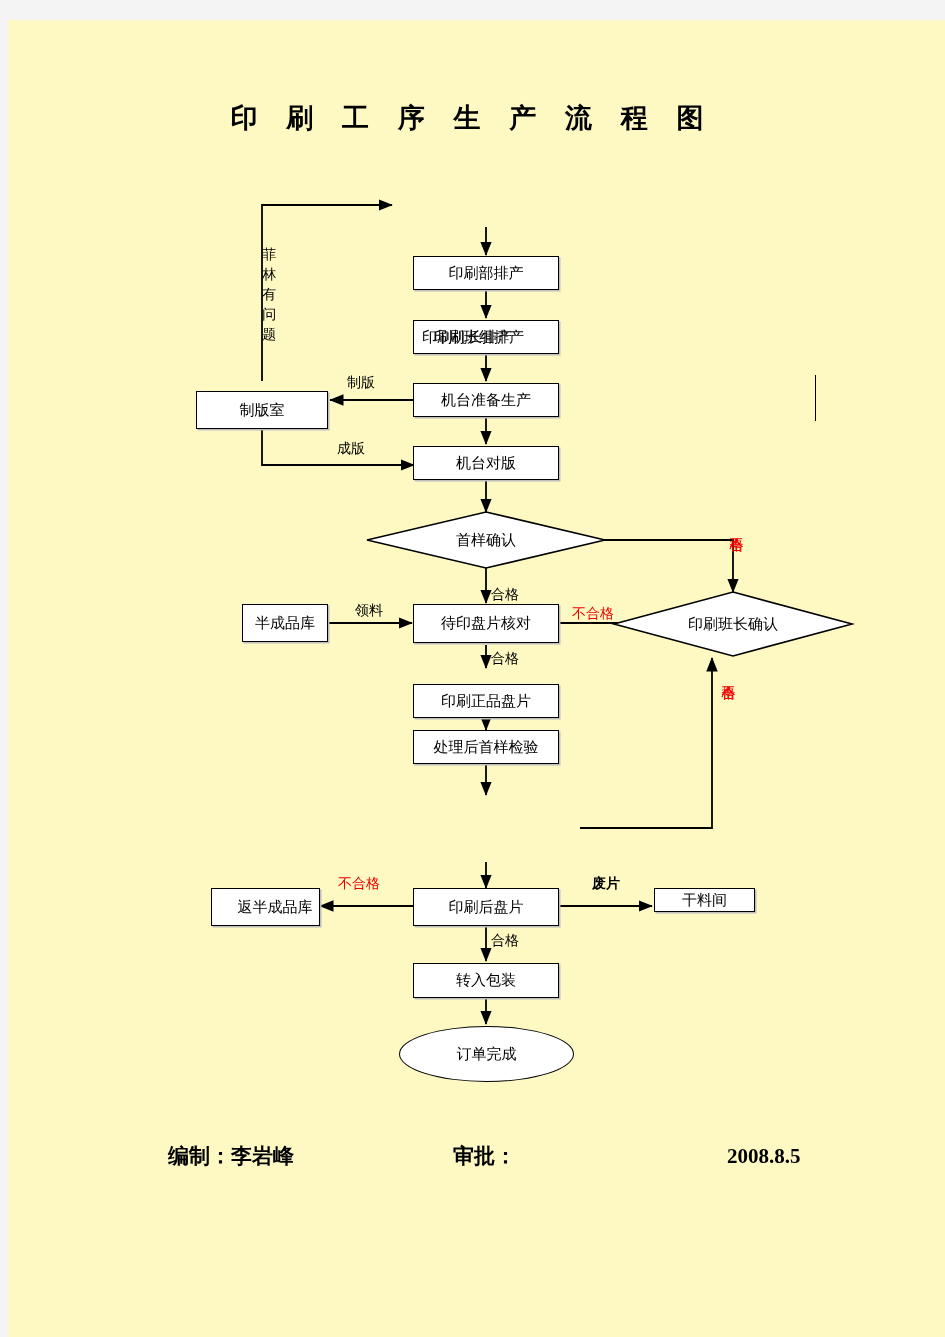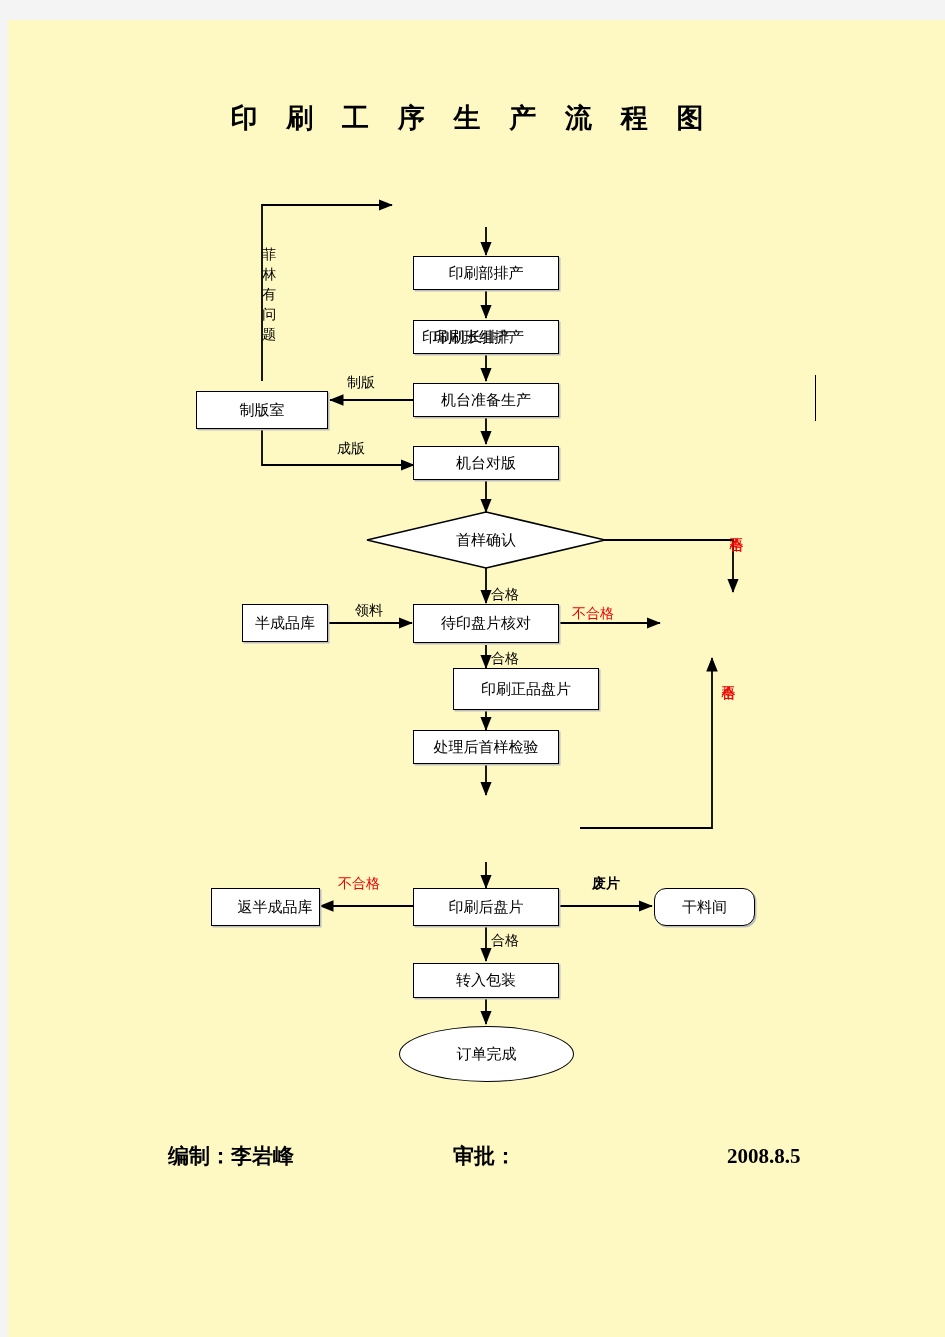--- a/index.html
+++ b/index.html
@@ -247,39 +247,45 @@
   </div>
 
   <div class="node rect" style="left:242px; top:604px; width:86px; height:38px;">
     <span>半成品库</span>
   </div>
 
   <div class="node rect" style="left:413px; top:604px; width:146px; height:39px;">
     <span>待印盘片核对</span>
   </div>
 
-
-  <div class="node rect" style="left:413px; top:668px; width:146px; height:42px;margin-left:40px;">
+  <div class="diamond-wrap" style="left:613px; top:591px; width:240px; height:66px;">
+    <svg width="240" height="66" viewBox="0 0 240 66" xmlns="http://www.w3.org/2000/svg">
+      <polygon points="120,1 239,33 120,65 1,33" fill="#ffffff" stroke="#000" stroke-width="1.6"></polygon>
+    </svg>
+    <div class="diamond-label">印刷班长确认</div>
+  </div>
+
+  <div class="node rect" style="left:413px; top:684px; width:146px; height:34px;">
     <span>印刷正品盘片</span>
   </div>
 
   <div class="node rect" style="left:413px; top:730px; width:146px; height:34px;">
     <span>处理后首样检验</span>
   </div>
 
 
   <div class="node rect" style="left:211px; top:888px; width:109px; height:38px;padding-left:19px;">
     <span>返半成品库</span>
   </div>
 
   <div class="node rect" style="left:413px; top:888px; width:146px; height:38px;">
     <span>印刷后盘片</span>
   </div>
 
-  <div class="node rect" style="left:654px; top:888px; width:101px; height:38px;border-radius:12px;">
+  <div class="node rect" style="left:654px; top:888px; width:101px; height:24px;">
     <span>干料间</span>
   </div>
 
   <div class="node rect" style="left:413px; top:963px; width:146px; height:35px;">
     <span>转入包装</span>
   </div>
 
   <div class="node oval" style="left:399px; top:1026px; width:175px; height:56px;">
     <span>订单完成</span>
   </div>

